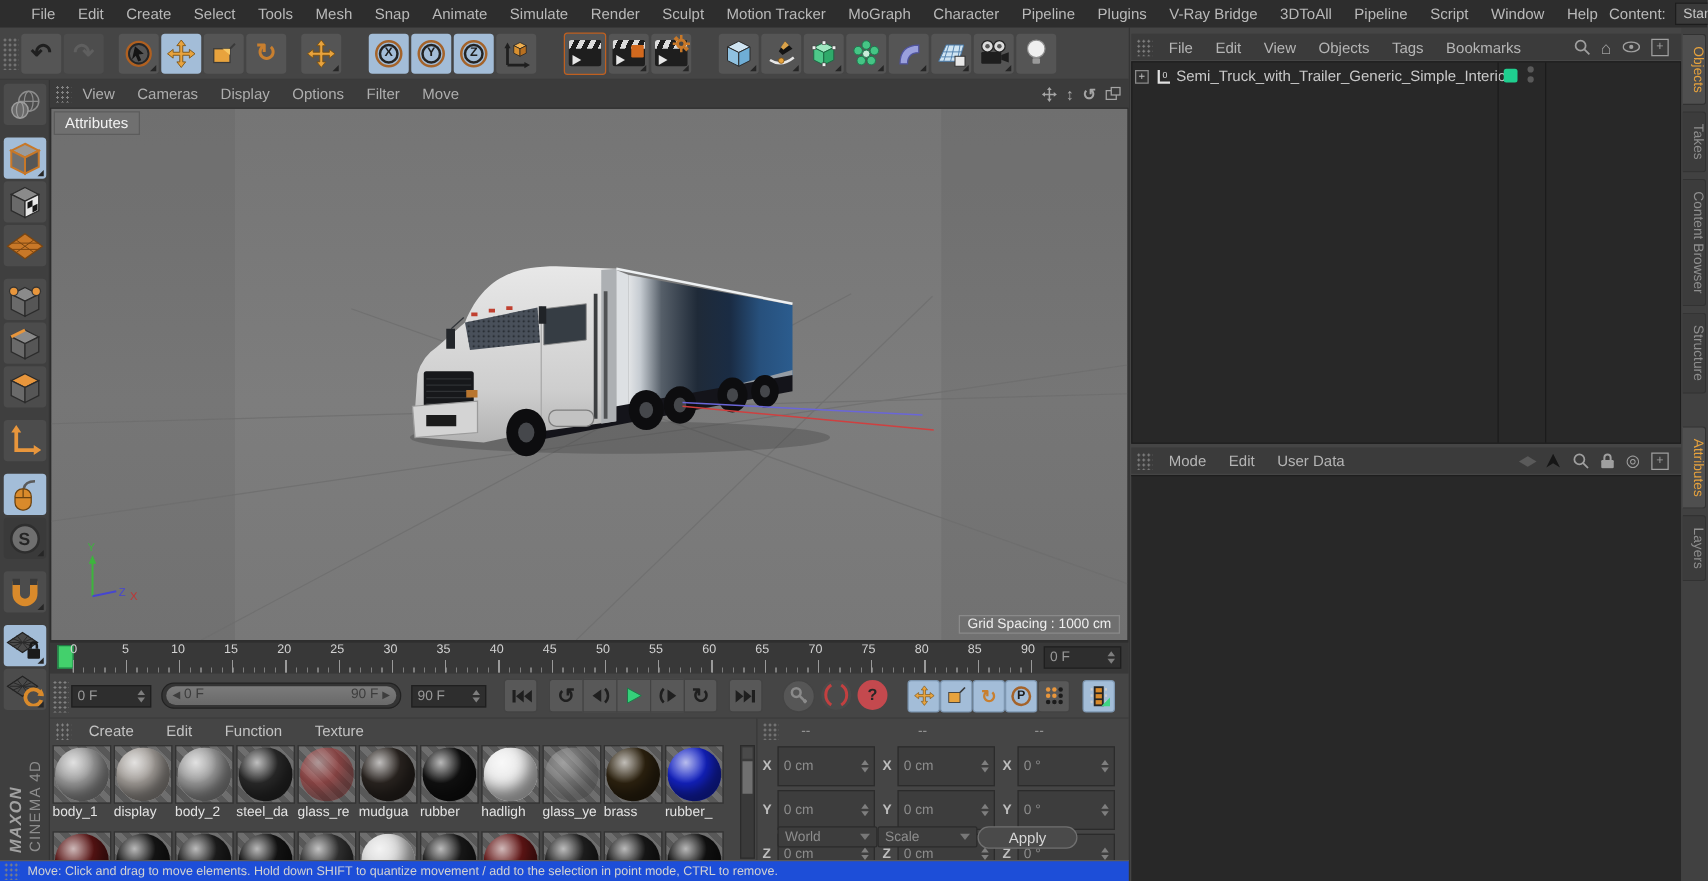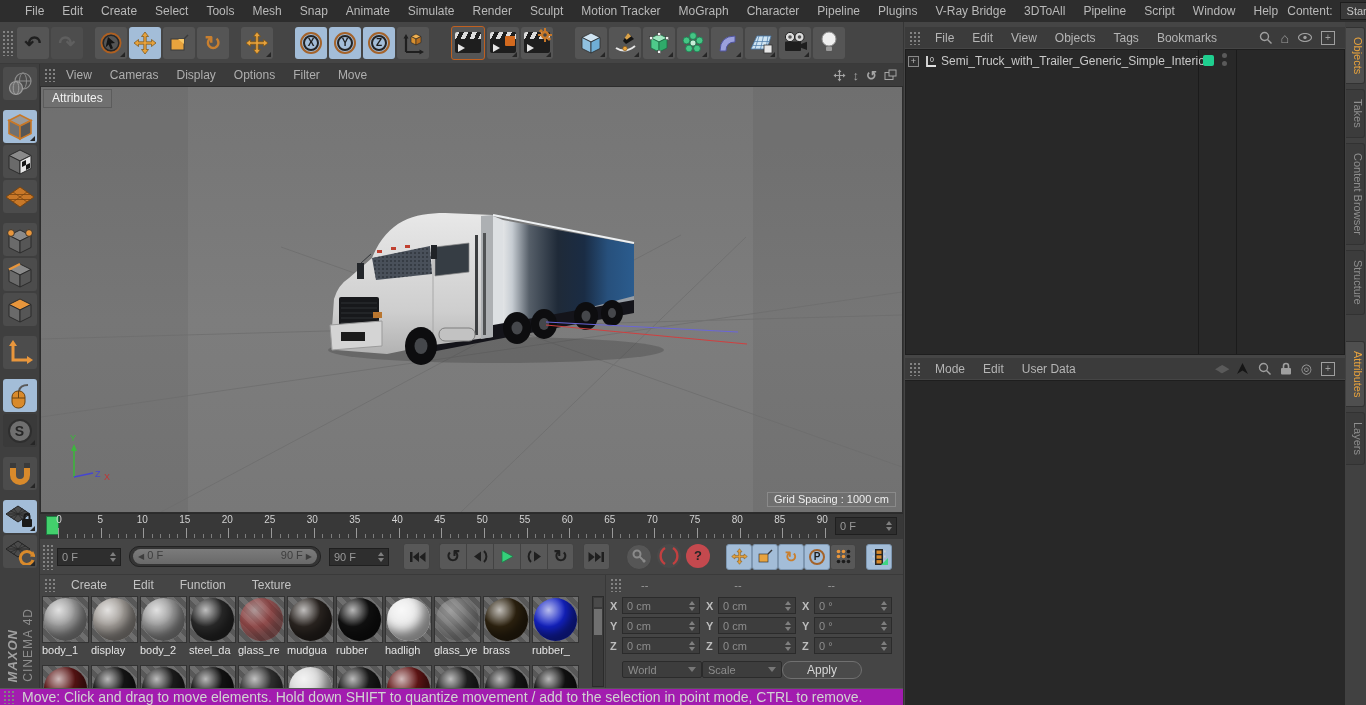--- a/index.html
+++ b/index.html
@@ -123,21 +123,21 @@
   .mat-scroll .up{position:absolute;left:1px;right:1px;top:1px;height:9px;background:#4a4a4a;}
   
   .coords{position:absolute;left:605px;top:575px;width:298px;height:113px;background:#454545;border-left:1px solid #383838;
           box-sizing:border-box;font-size:11px;}
   .coords-head{height:20px;display:flex;align-items:center;color:#9a9a9a;padding-left:4px;gap:4px;}
   .coords-head span.hdr{width:96px;padding-left:14px;box-sizing:border-box;}
   .ccol{position:absolute;top:22px;width:92px;}
   .crow{display:flex;align-items:center;margin-bottom:3px;}
   .clab{width:12px;color:#bdbdbd;font-weight:bold;font-size:11px;}
   .cfield{width:78px;height:17px;background:#3d3d3d;border:1px solid #2b2b2b;color:#8d8d8d;display:flex;
-          align-items:center;padding:0 4px;box-sizing:border-box;}
+          align-items:center;padding:15px 4px;box-sizing:border-box;}
   .ddown{width:80px;height:17px;background:#3d3d3d;border:1px solid #2b2b2b;border-radius:2px;color:#8d8d8d;
          display:flex;align-items:center;padding:0 5px;box-sizing:border-box;}
   .applybtn{width:80px;height:18px;border-radius:9px;background:#4a4a4a;border:1px solid #707070;color:#d6d6d6;
             font-size:12px;display:flex;align-items:center;justify-content:center;box-sizing:border-box;}
   
   .rpanel{position:absolute;left:903px;top:22px;right:0;bottom:0;background:#454545;border-left:1px solid #353535;
           box-sizing:border-box;}
   .om-head,.am-head{position:absolute;left:1px;right:21px;height:21px;background:#3b3b3b;display:flex;
           align-items:center;font-size:12px;color:#b5b5b5;gap:4px;padding-left:4px;}
   .om-head .list,.am-head .list{display:flex;}
@@ -155,22 +155,22 @@
   .dots2 i{width:5px;height:5px;border-radius:50%;background:#5a5a5a;}
   .am-head{top:336px;}
   .am-body{position:absolute;top:358px;left:1px;right:21px;bottom:0;background:#282828;border-top:1px solid #1e1e1e;}
   .tabstrip{position:absolute;top:0;right:0;width:21px;bottom:0;background:#414141;display:flex;flex-direction:column;
             align-items:center;}
   .vtab{writing-mode:vertical-rl;font-size:11px;color:#8f8f8f;padding:9px 0;width:19px;text-align:center;
         background:#3c3c3c;border:1px solid #323232;border-left:none;border-radius:0 3px 3px 0;margin-top:5px;
         box-sizing:border-box;flex:none;}
   .vtab.active{color:#e8a33d;background:#4f4f4f;}
   
-  .status{position:absolute;left:0;bottom:0;width:903px;height:17px;background:#a21caf;border-top:1px solid #595959;
-          display:flex;align-items:center;font-size:14px;color:#d2d2d2;gap:6px;padding-left:3px;box-sizing:border-box;}
+  .status{position:absolute;left:0;bottom:0;width:903px;height:17px;background:#1d4ed8;border-top:1px solid #595959;
+          display:flex;align-items:center;font-size:10px;color:#d2d2d2;gap:6px;padding-left:3px;box-sizing:border-box;}
   svg{display:block;}
   .ic{display:inline-flex;align-items:center;justify-content:center;}
 </style>
 </head>
 <body>
 
 <div class="menubar">
   <div class="list">
 
   <span class="mi">File</span>

